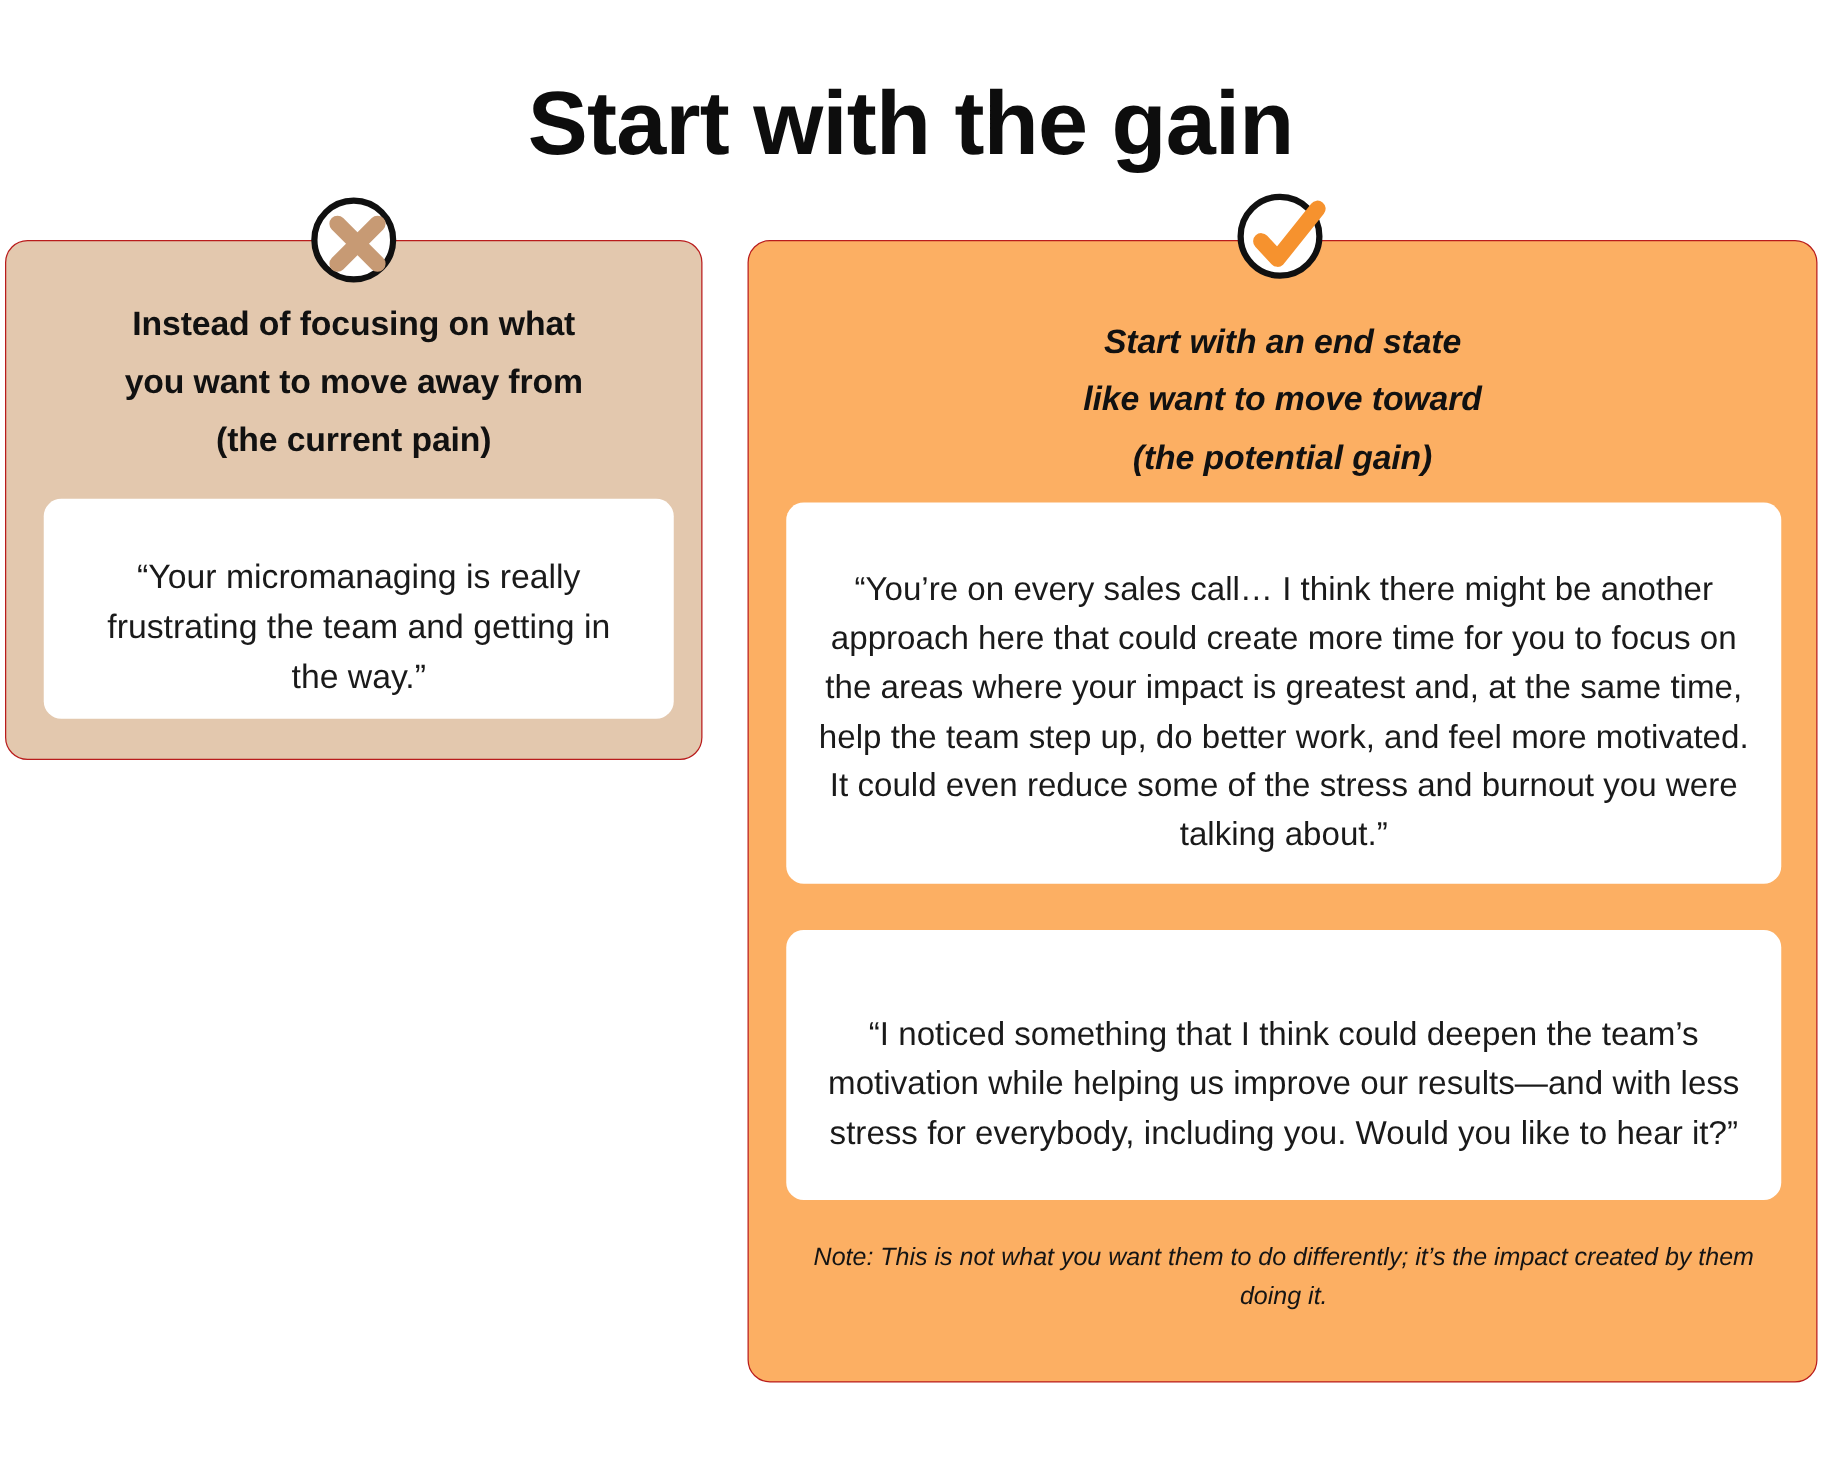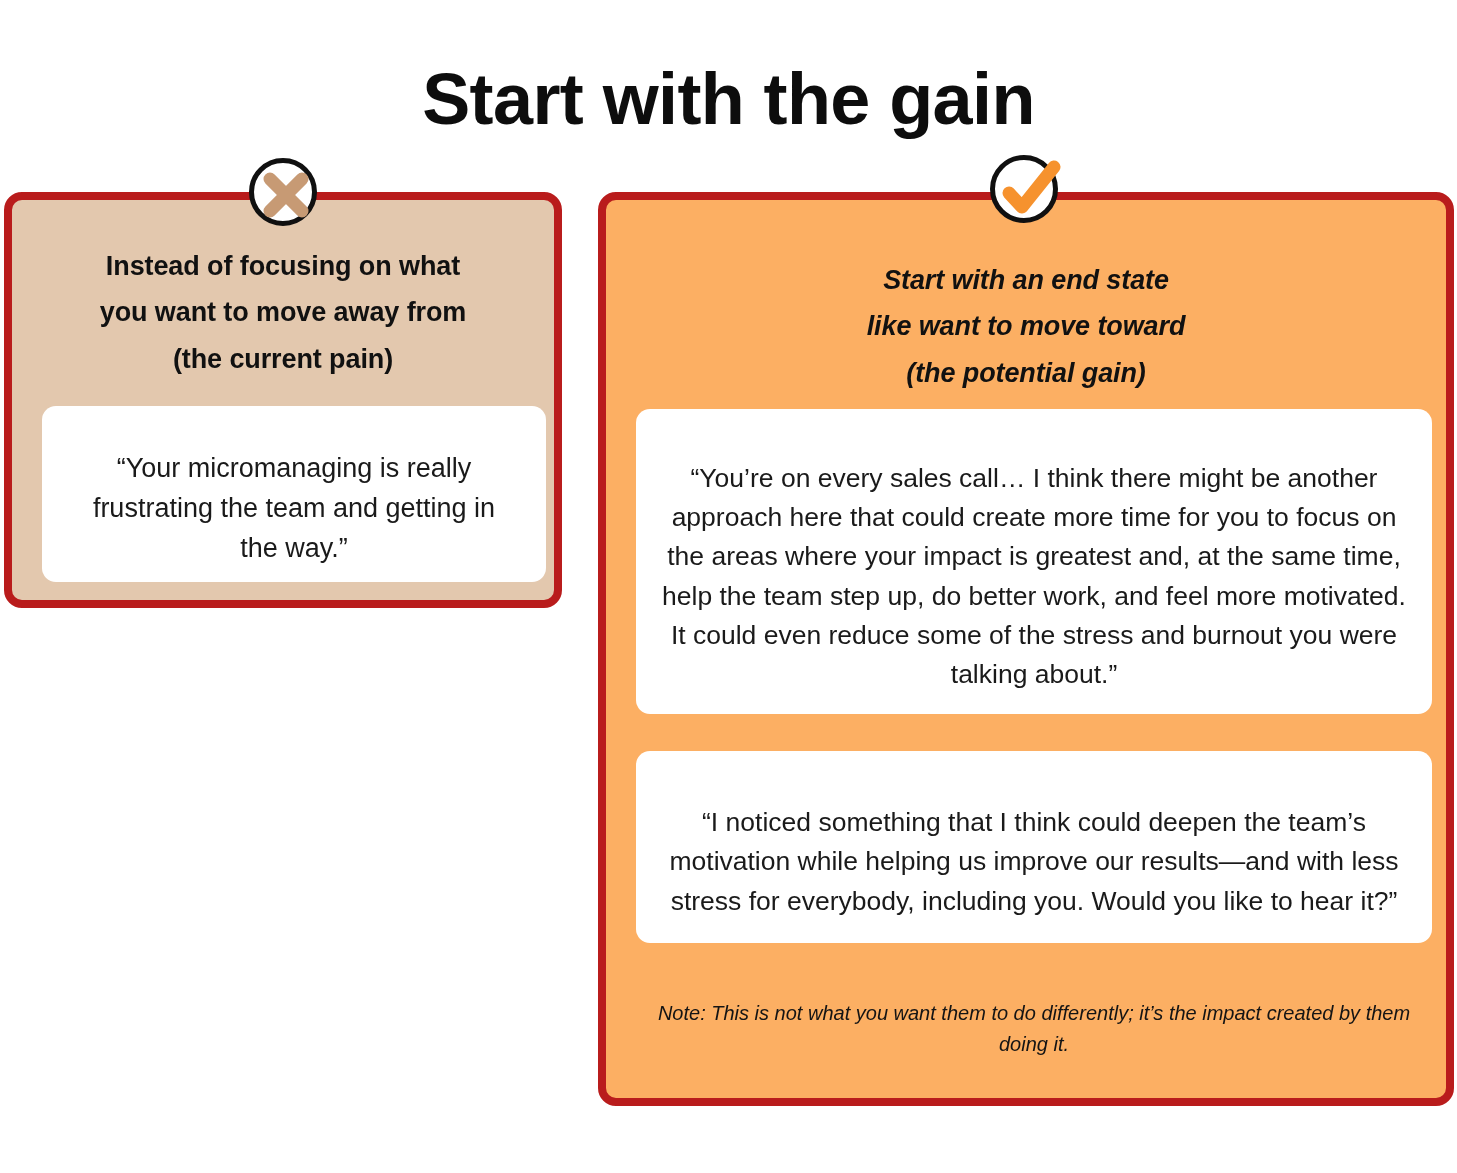--- a/index.html
+++ b/index.html
@@ -26,21 +26,21 @@
     font-size: 72px;
     font-weight: 700;
     letter-spacing: -0.6px;
     color: #0d0d0d;
     line-height: 1.1;
   }
 
   
   .card {
     position: absolute;
-    border: 8px solid #b91c1c;
+    border: 1px solid #b91c1c;
     border-radius: 18px;
     box-sizing: border-box;
   }
   #card-pain {
     left: 4px;
     top: 192px;
     width: 558px;
     height: 416px;
     background: #e3c8ae;
   }
@@ -131,21 +131,21 @@
     width: 796px;
     height: 305px;
     padding: 16px 16px;
   }
   #quote-gain-1 .quote-text { font-size: 26.5px; }
 
   #quote-gain-2 {
     left: 30px;
     top: 551px;
     width: 796px;
-    height: 192px;
+    height: 216px;
     padding: 0 24px;
   }
   #quote-gain-2 .quote-text { font-size: 26.5px; }
 
   
   #gain-note {
     position: absolute;
     left: 46px;
     top: 798px;
     width: 764px;

